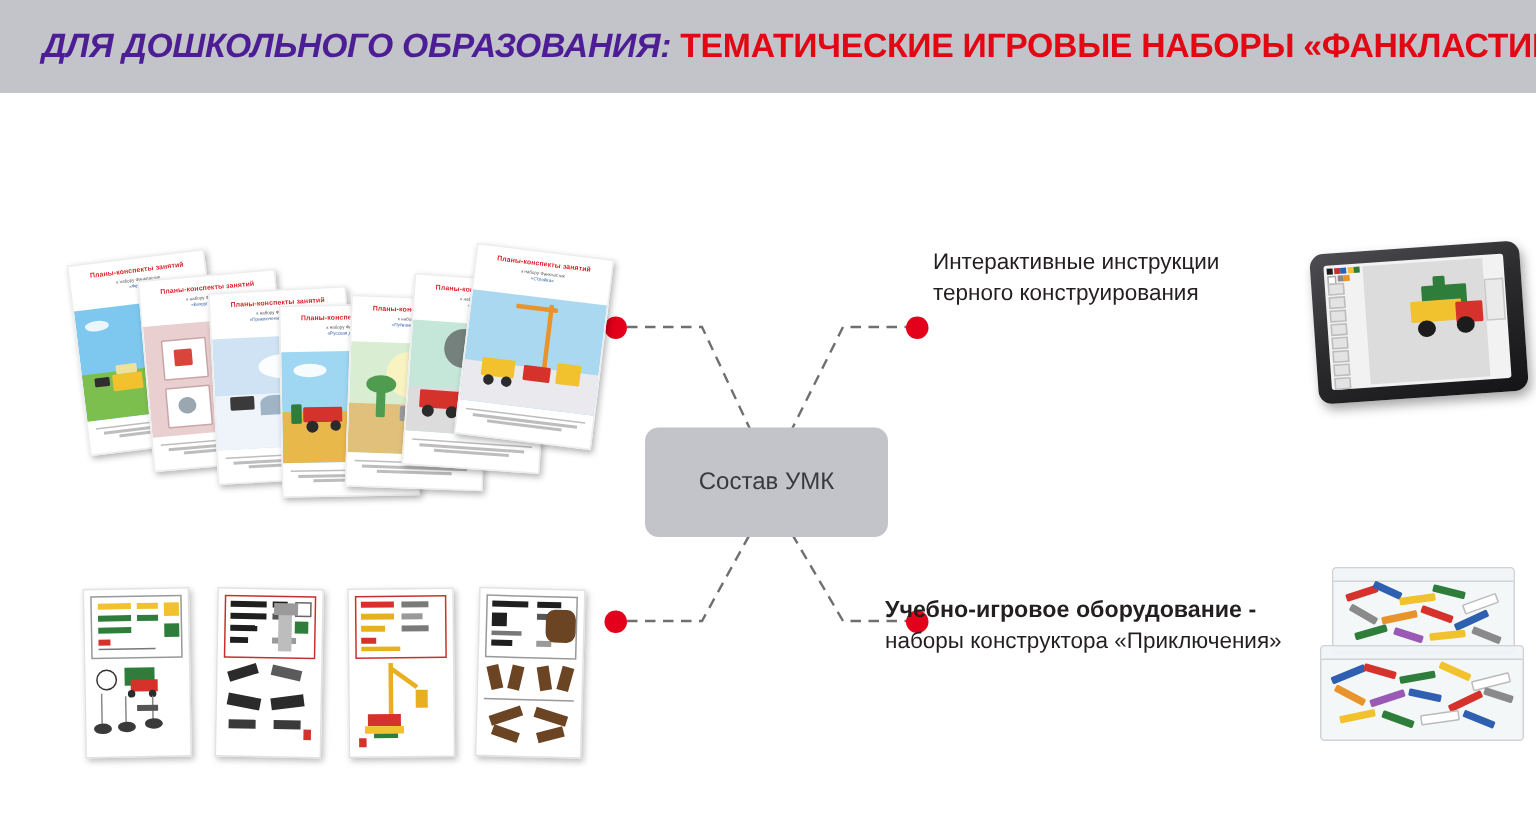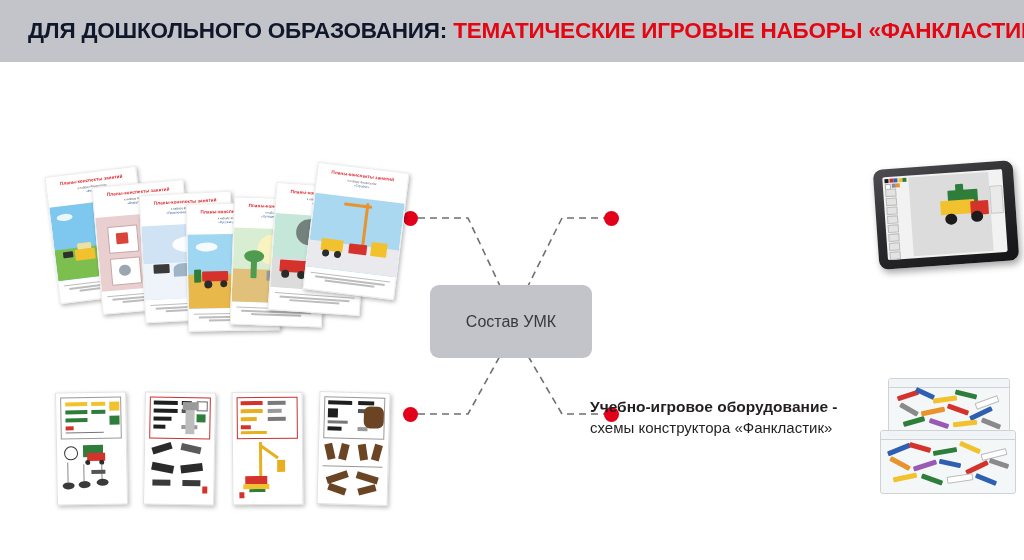--- a/index.html
+++ b/index.html
@@ -28,21 +28,21 @@
     position: absolute;
     left: 28px; top: 50%;
     transform: translateY(-50%);
     white-space: nowrap;
     font-size: 22.5px;
     font-weight: bold;
     letter-spacing: -0.2px;
     font-stretch: condensed;
     transform-origin: left center;
   }
-  .header-title .part-dark { color: #0f172a; }
+  .header-title .part-dark { color: #4c1d95; font-style: italic; }
   .header-title .part-red  { color: #e30613; }
 
   
   .txt {
     position: absolute;
     color: #231f20;
     font-size: 15.5px;
     line-height: 19px;
     white-space: nowrap;
   }
@@ -255,25 +255,27 @@
   <div class="dot" id="dot-bl"></div>
   <div class="dot" id="dot-br"></div>
 
   <div class="center-node">
     <span>Состав УМК</span>
   </div>
 
 
 
   <div class="txt" id="label-interactive">
+    <div>Интерактивные инструкции</div>
+    <div>терного конструирования</div>
   </div>
 
   <div class="txt" id="label-equipment">
     <div class="l1">Учебно-игровое оборудование -</div>
-    <div>схемы конструктора «Фанкластик»</div>
+    <div>наборы конструктора «Приключения»</div>
   </div>
 
   <div class="card-stack">
 
     <div class="pcard" id="pc1">
       <div class="pc-head">
         <div class="pc-t1">Планы-конспекты занятий</div>
         <div class="pc-t2">к набору Фанкластик</div>
         <div class="pc-t3">«Ферма»</div>
       </div>

